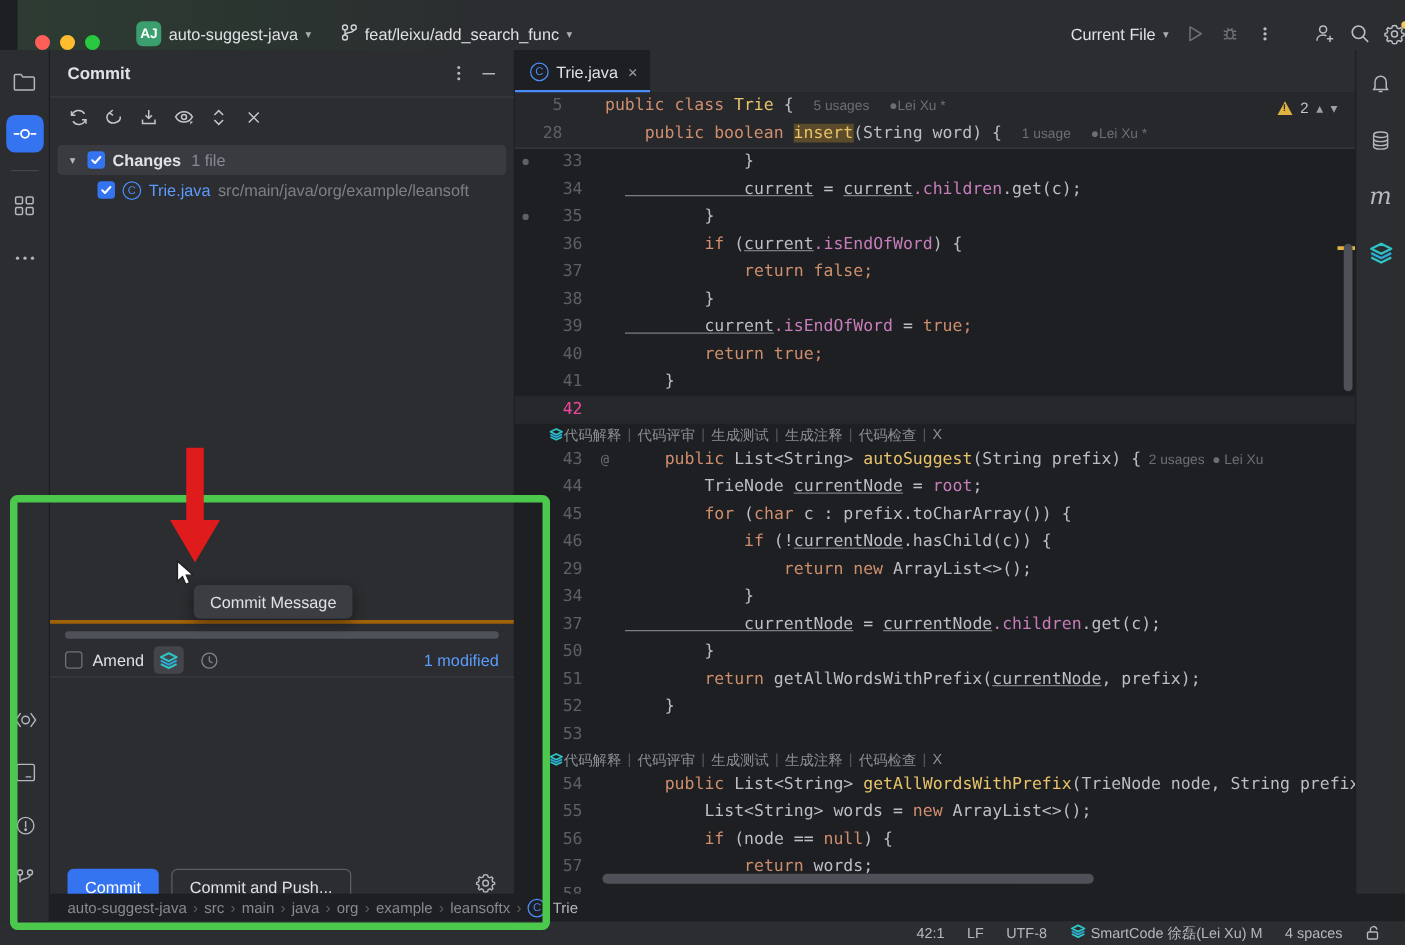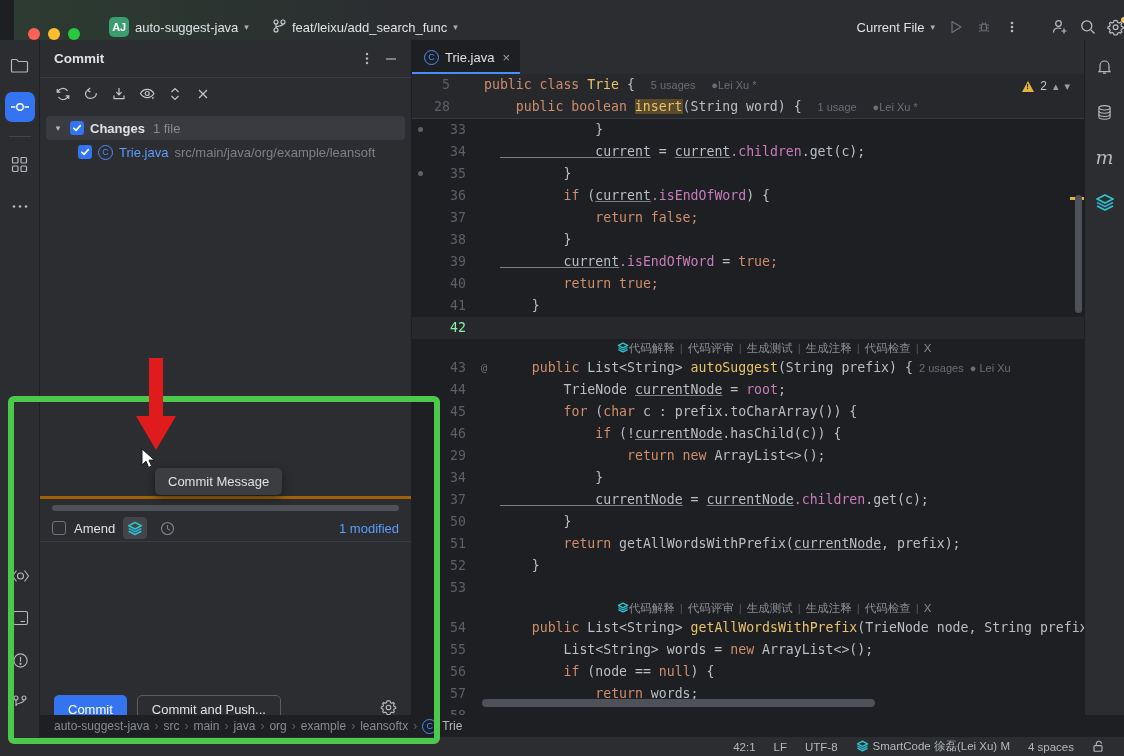--- a/index.html
+++ b/index.html
@@ -160,21 +160,21 @@
   }
   .tab-underline { position: absolute; left: 0; right: 0; bottom: 0; height: 2px; background: #4a8df8; }
   .tab-close { color: #9ba0a6; font-size: 13px; margin-left: 2px; }
 
   .sticky {
     background: #26282b; border-bottom: 1px solid #36383c; position: relative;
   }
   .code-line { display: flex; font-family: "DejaVu Sans Mono", monospace; font-size: 13.2px;
     line-height: 22px; height: 22px; white-space: pre; }
   .gut { width: 48px; flex: 0 0 48px; text-align: right; padding-right: 10px; color: #5c5f66; }
-  .gut.current { color: #86efac; }
+  .gut.current { color: #ec4899; }
   .fold { width: 16px; flex: 0 0 16px; color: #6b6e75; font-size: 11px; text-align: center; }
   .code { flex: 1; padding-left: 8px; overflow: hidden; }
 
   .warn-badge {
     position: absolute; right: 14px; top: 5px; display: flex; align-items: center; gap: 6px;
     font-size: 12px; color: #c4c7cc; font-family: "Liberation Sans", sans-serif;
   }
   .warn-tri { width: 0; height: 0; border-left: 6px solid transparent; border-right: 6px solid transparent;
     border-bottom: 11px solid #e3b341; position: relative; }
   .warn-tri::after { content: "!"; position: absolute; left: -2px; top: 1px; color: #2b2d30;
@@ -190,22 +190,22 @@
   
   .kw { color: #cf8e6d; }
   .fnd { color: #e8c36a; }
   .fld { color: #c77dbb; }
   .pl  { color: #bcbec4; }
   .und { color: #bcbec4; text-decoration: underline; text-decoration-color: #7a7d83; }
   .hl-insert { background: #5b4b2a; color: #e8c36a; }
   .usages { color: #6b6e75; font-size: 11px; font-family: "Liberation Sans", sans-serif; }
   .author { color: #6b6e75; font-size: 11px; font-family: "Liberation Sans", sans-serif; }
 
-  .ai-hints { display: flex; align-items: center; gap: 0px; padding-left: 52px;
-    height: 18px; font-size: 11.5px; color: #7b7f86; font-family: "Liberation Sans", sans-serif; justify-content: center; }
+  .ai-hints { display: flex; align-items: center; gap: 0px; padding-left: 27px;
+    height: 18px; font-size: 11.5px; color: #7b7f86; font-family: "Liberation Sans", sans-serif; }
   .ai-hints .sep { color: #55585e; margin: 0 5px; }
   .ai-hints .hint { color: #8a8e95; }
 
   .vscroll { position: absolute; right: 2px; top: 76px; width: 7px; height: 118px;
     background: #4e5157; border-radius: 4px; }
   .marker-amber { position: absolute; right: 0px; top: 78px; width: 14px; height: 3px; background: #e3b341; }
 
   .hscroll-wrap { position: absolute; left: 70px; right: 16px; bottom: 30px; height: 8px; }
   .hscroll { height: 8px; background: #4e5157; border-radius: 4px; width: 67%; }
 

